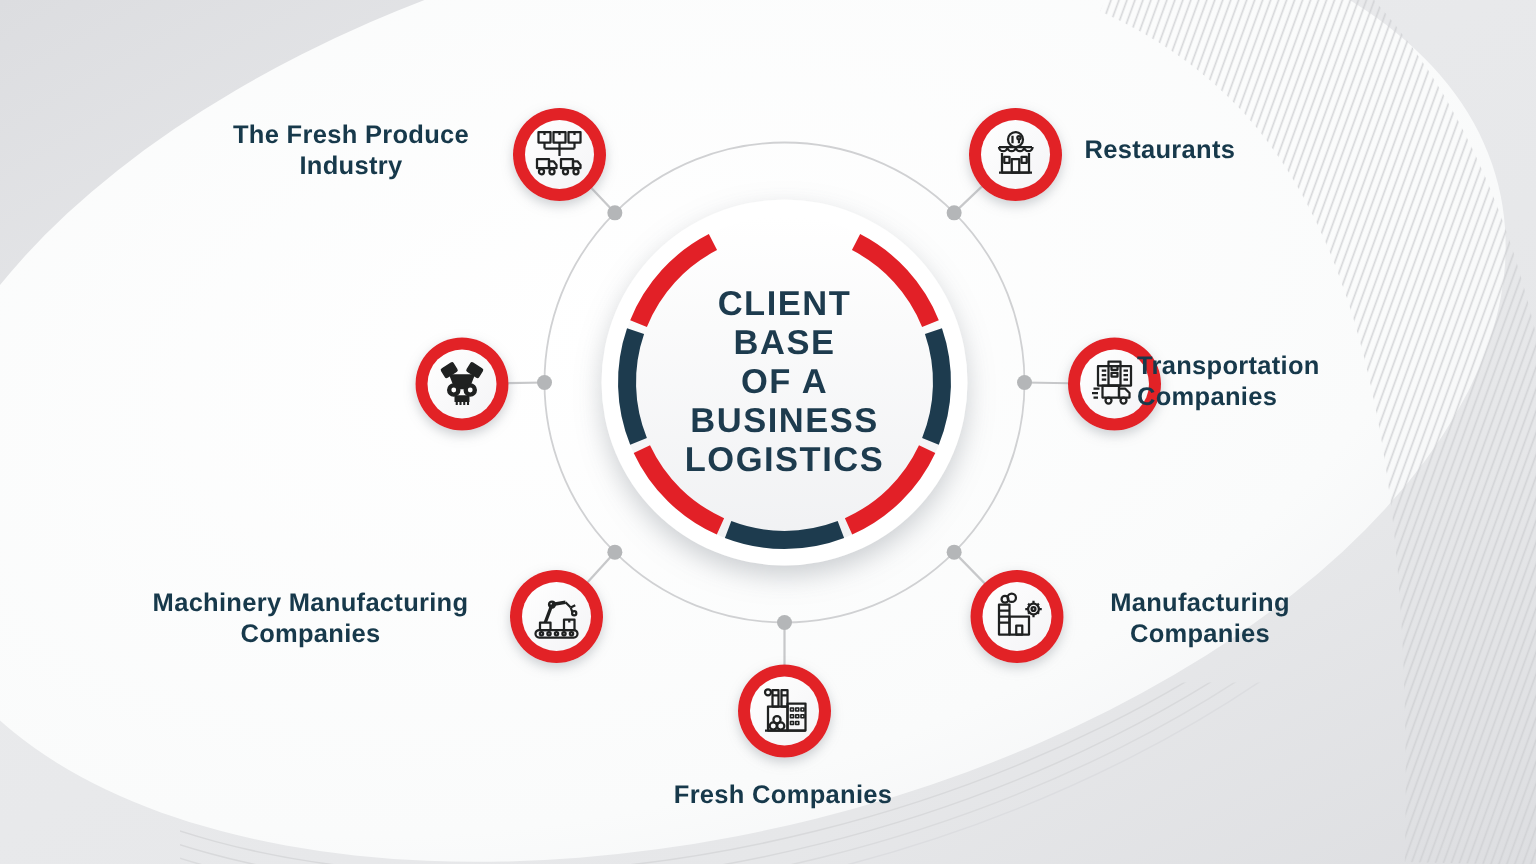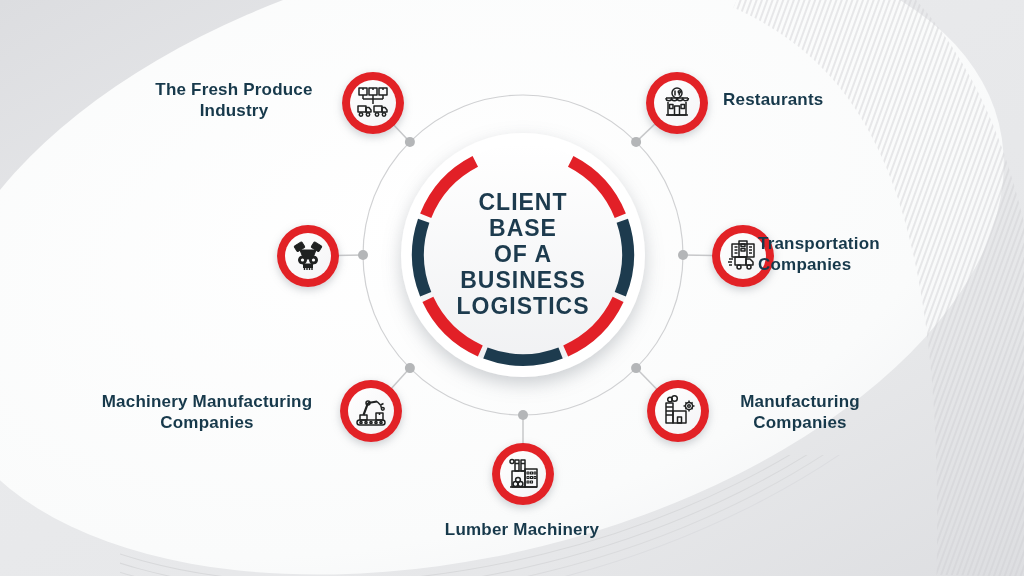--- a/index.html
+++ b/index.html
@@ -263,15 +263,15 @@
 
   <div class="node-label lbl-fresh">The Fresh Produce
 Industry</div>
   <div class="node-label lbl-rest">Restaurants</div>
   <div class="node-label lbl-trans">Transportation
 Companies</div>
   <div class="node-label lbl-mach">Machinery Manufacturing
 Companies</div>
   <div class="node-label lbl-manu">Manufacturing
 Companies</div>
-  <div class="node-label lbl-lumber">Lumber Machinery</div>
+  <div class="node-label lbl-lumber">Fresh Companies</div>
 
 </div>
 
 </body></html>

